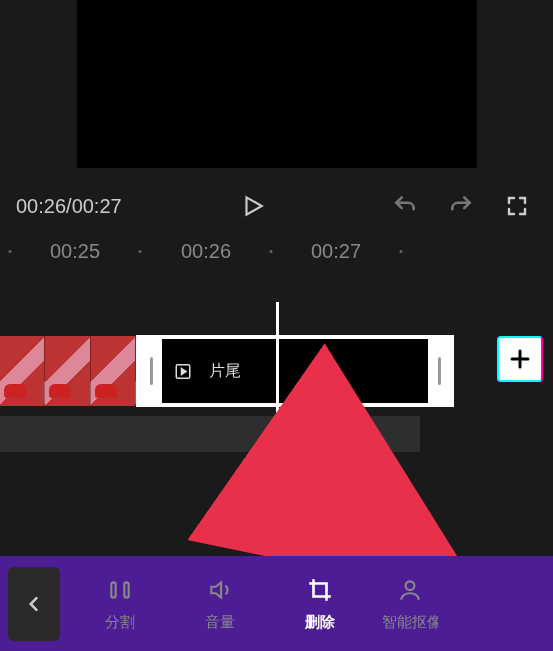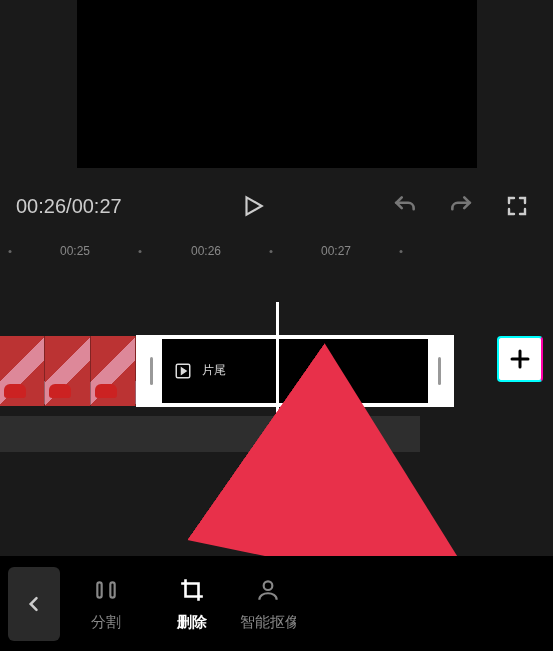--- a/index.html
+++ b/index.html
@@ -36,21 +36,21 @@
   .time-display { color:#ccc; font-size:20px; flex:0 0 auto; margin-right:auto; }
   .pb-icon { width:40px; height:40px; display:flex; align-items:center; justify-content:center; color:#888; cursor:pointer; }
   .play-center { flex:1; display:flex; justify-content:center; }
   .right-icons { display:flex; gap:16px; align-items:center; }
 
   .ruler {
     height: 30px;
     display:flex;
     align-items:center;
     color:#888;
-    font-size:12px;
+    font-size:20px;
     position:relative;
   }
   .ruler .tick { position:absolute; transform:translateX(-50%); }
   .ruler .dot { position:absolute; width:3px; height:3px; background:#666; border-radius:50%; transform:translateX(-50%); }
 
   .timeline-area {
     position:relative;
     height:220px;
     margin-top:20px;
   }
@@ -94,22 +94,22 @@
     display:flex; align-items:center; justify-content:center;
   }
   .handle::after{
     content:"";
     width:3px; height:28px; background:#999; border-radius:2px;
   }
   .clip-black { flex:1; background:#000; height:100%; position:relative; }
   .ending-label {
     position:absolute;
     left:12px; top:50%; transform:translateY(-50%);
-    display:flex; align-items:flex-start; gap:10px;
-    color:#ddd; font-size:12px;
+    display:flex; align-items:center; gap:17px;
+    color:#ddd; font-size:16px;
   }
   .add-button {
     position:absolute;
     right:10px;
     top:50px;
     width:46px; height:46px;
     border:2px solid #0ff;
     border-right-color:#f0a;
     background:#fff;
     display:flex; align-items:center; justify-content:center;
@@ -136,22 +136,22 @@
     pointer-events:none;
   }
 
   .toolbar {
     position:absolute;
     left:0; right:0; bottom:0;
     height:95px;
     display:flex;
     align-items:center;
     padding:0 8px;
-    gap:6px;
-    background:#000000;
+    gap:20px;
+    background:#4c1d95;
   }
   .back-btn {
     width:52px; height:74px;
     background:#2a2a2a;
     border-radius:6px;
     display:flex; align-items:center; justify-content:center;
     color:#ccc;
   }
   .tool-item {
     width:80px;
@@ -261,20 +261,29 @@
   </div>
   <div class="tool-item">
     <div class="tool-icon">
       <svg width="26" height="26" viewBox="0 0 24 24" fill="none" stroke="#888" stroke-width="2">
           <rect x="4" y="5" width="4" height="14" rx="2"></rect>
           <rect x="16" y="5" width="4" height="14" rx="2"></rect>
         </svg>
     </div>
     <span>分割</span>
   </div>
+  <div class="tool-item">
+    <div class="tool-icon">
+      <svg width="26" height="26" viewBox="0 0 24 24" fill="none" stroke="#888" stroke-width="2">
+          <polygon points="4,9 8,9 13,5 13,19 8,15 4,15"></polygon>
+          <path d="M17 8a5 5 0 0 1 0 8"></path>
+        </svg>
+    </div>
+    <span>音量</span>
+  </div>
   <div class="tool-item highlight">
     <div class="tool-icon">
       <svg width="26" height="26" viewBox="0 0 24 24" fill="none" stroke="#fff" stroke-width="2.4">
           <path d="M6 2v16h16"></path>
           <path d="M2 6h16v16"></path>
         </svg>
     </div>
     <span>删除</span>
   </div>
   <div class="tool-item" style="width:60px">

